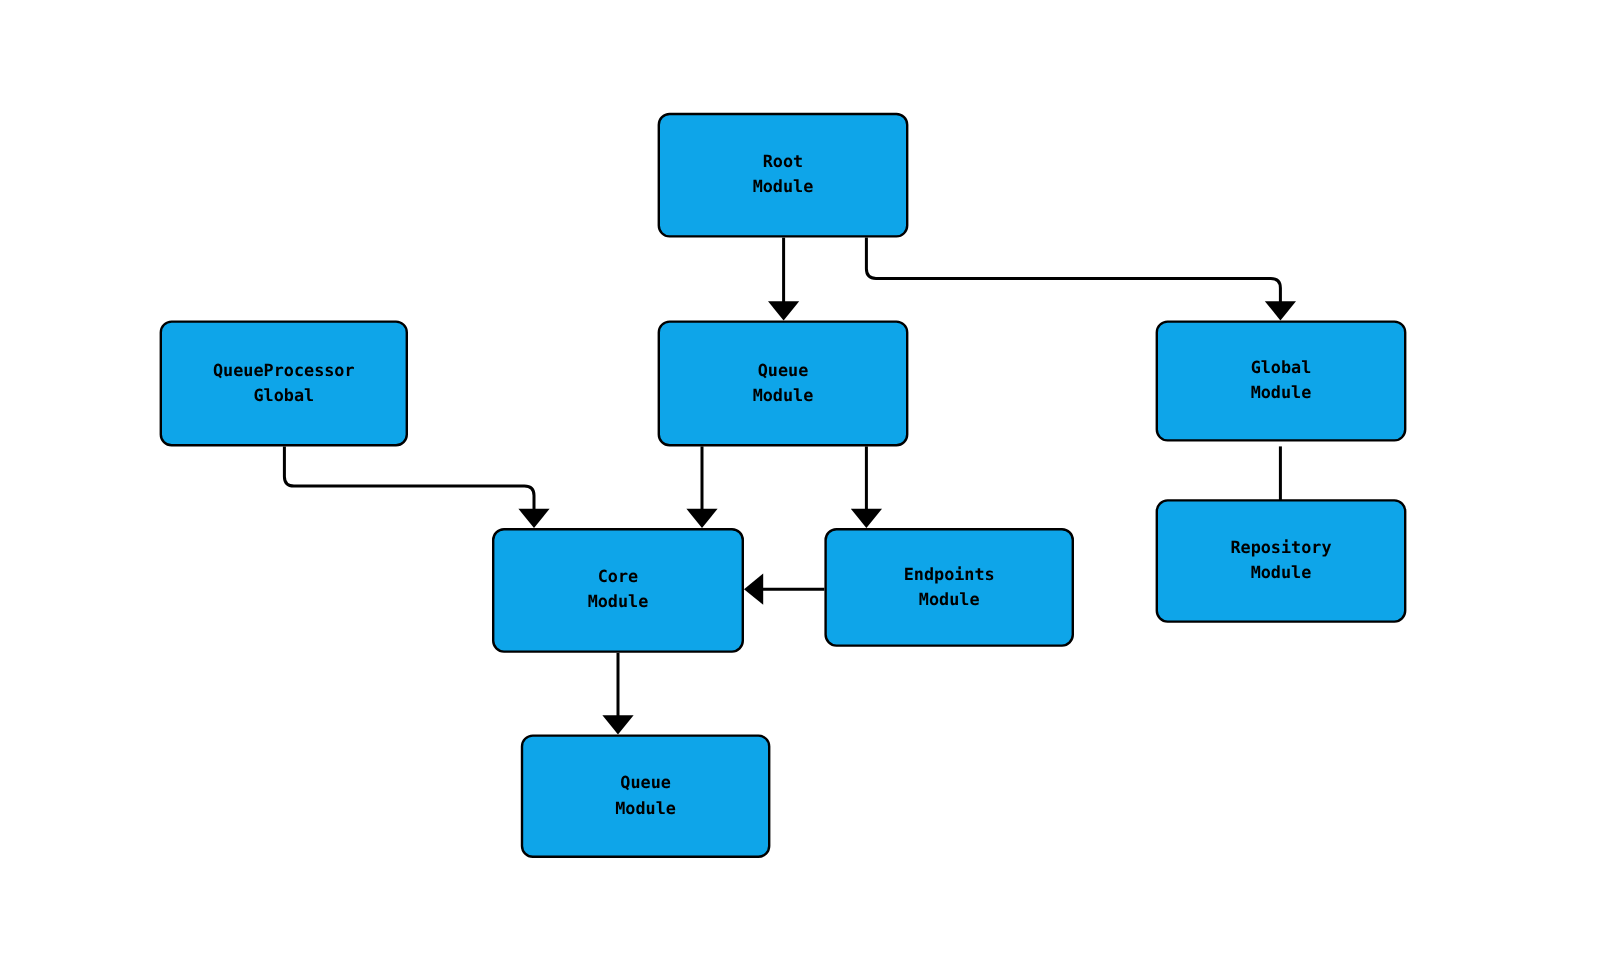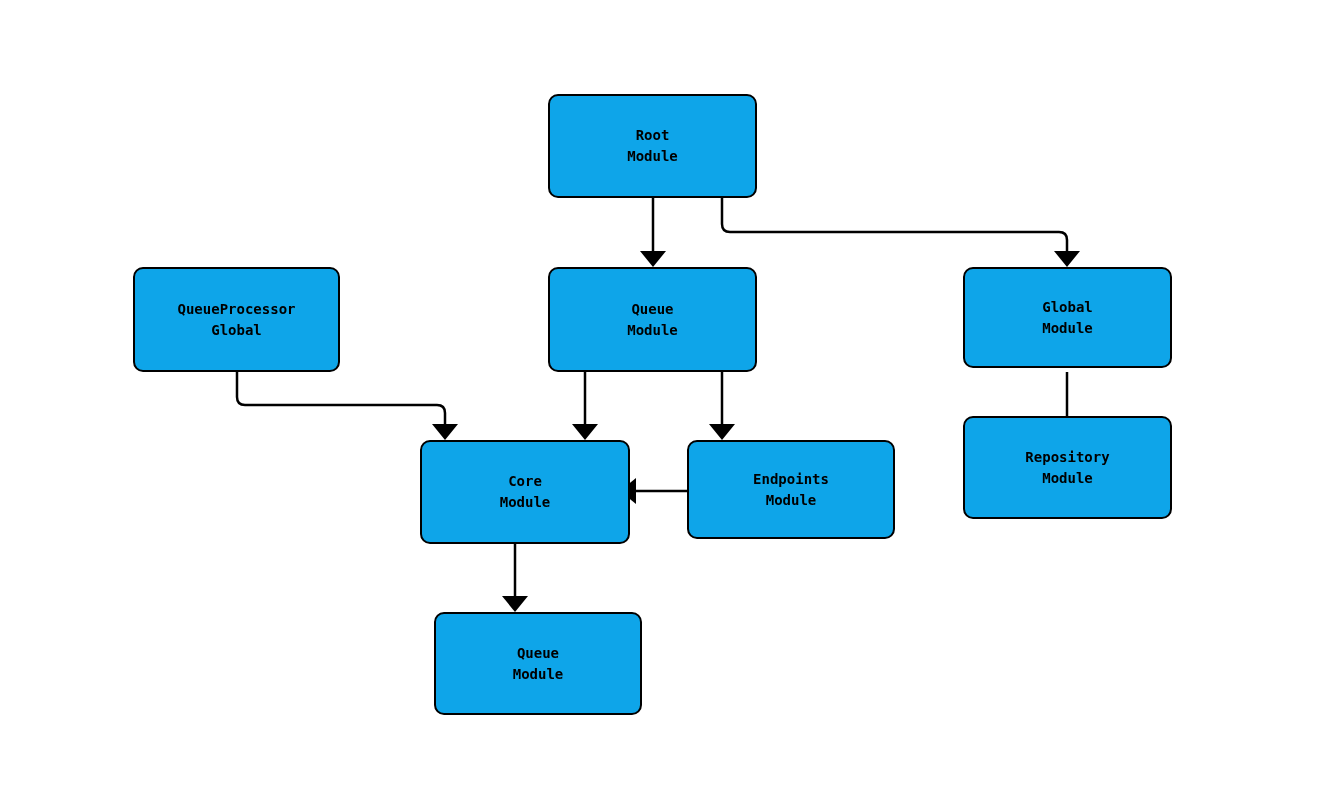--- a/index.html
+++ b/index.html
@@ -44,21 +44,21 @@
     font-weight: 700;
     font-size: 14px;
     line-height: 21px;
     color: #000000;
     white-space: pre-line;
   }
   .n-root          { left: 548px;  top: 94px;  width: 209px; height: 104px; }
   .n-queueprocessor{ left: 133px;  top: 267px; width: 207px; height: 105px; }
   .n-server        { left: 548px;  top: 267px; width: 209px; height: 105px; }
   .n-global        { left: 963px;  top: 267px; width: 209px; height: 101px; }
-  .n-core          { left: 410px;  top: 440px; width: 210px; height: 104px; margin-left: 10px; }
+  .n-core          { left: 410px;  top: 440px; width: 210px; height: 104px; }
   .n-endpoints     { left: 687px;  top: 440px; width: 208px; height: 99px; }
   .n-repository    { left: 963px;  top: 416px; width: 209px; height: 103px; }
   .n-queue         { left: 410px;  top: 612px; width: 208px; height: 103px; margin-left: 24px; }
 </style>
 </head>
 <body>
 
 <div class="canvas">
 
   <svg class="edge-layer" viewBox="0 0 1337 809" xmlns="http://www.w3.org/2000/svg">

